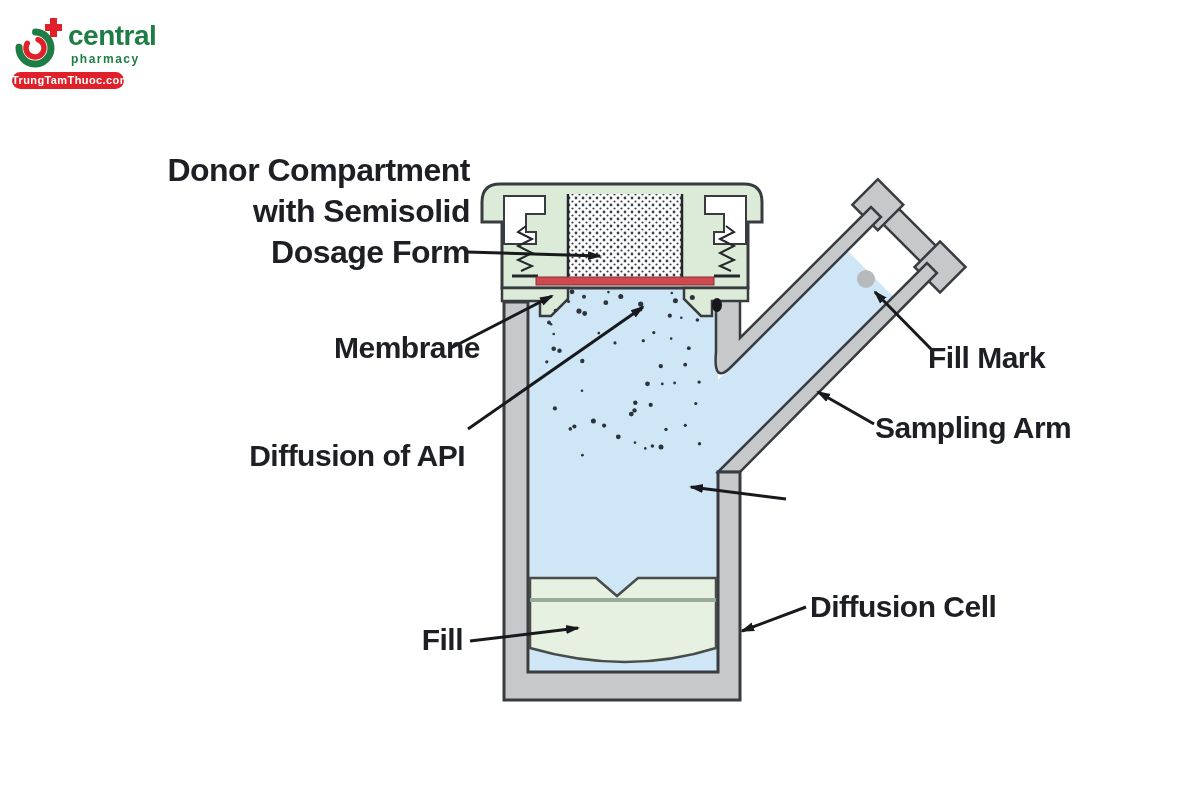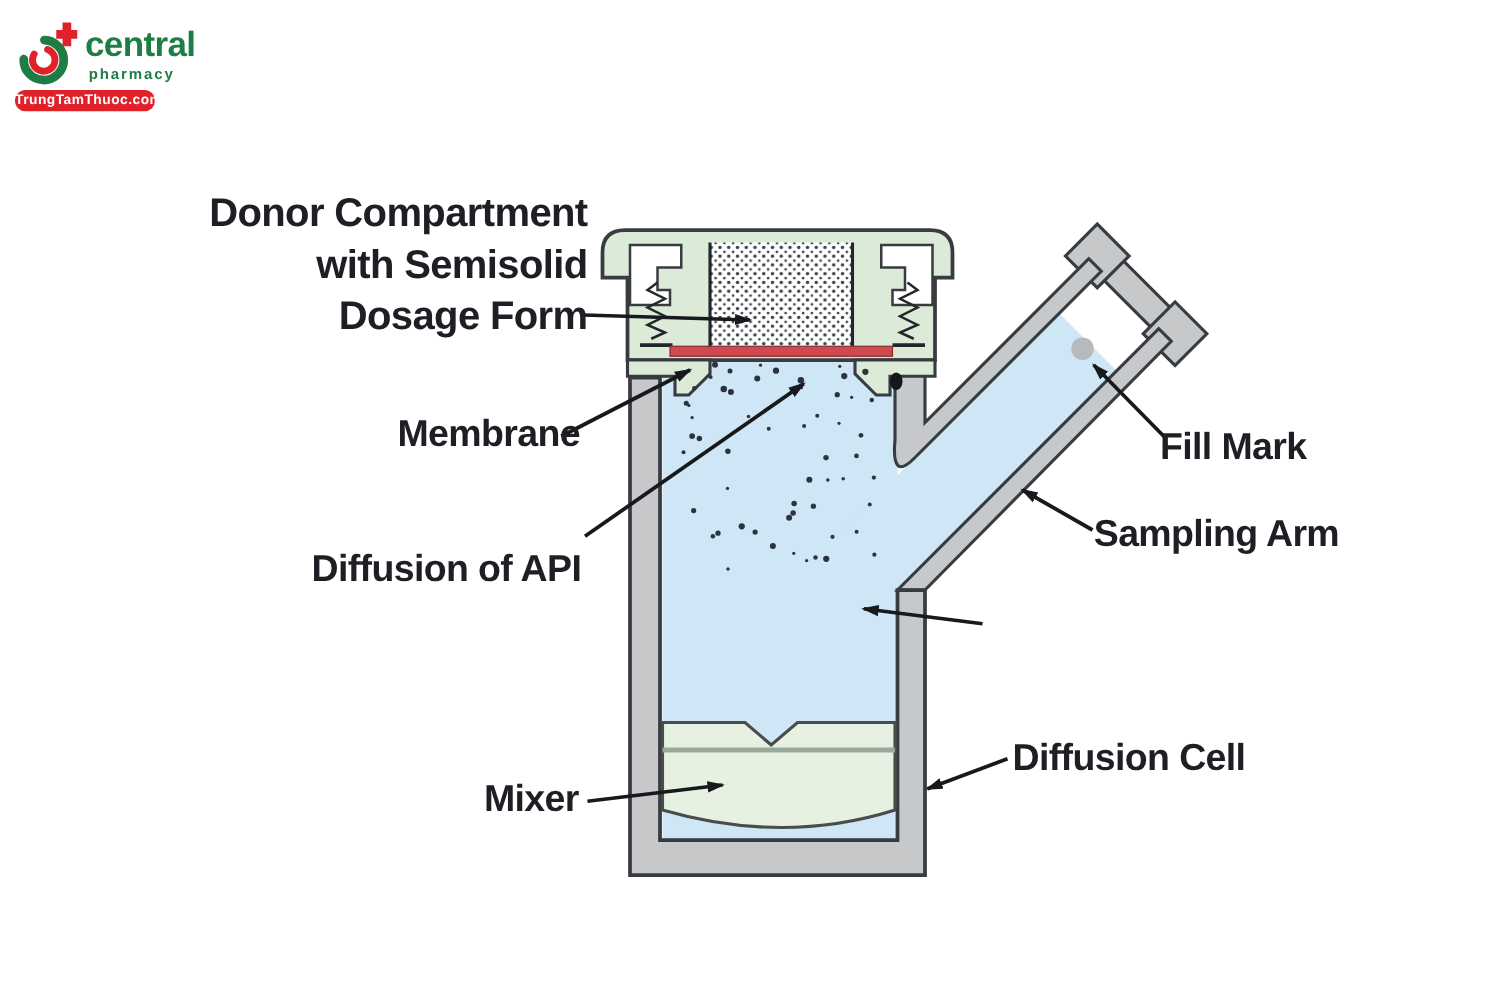--- a/index.html
+++ b/index.html
@@ -148,23 +148,23 @@
       <line x1="786" y1="499" x2="691" y2="487" marker-end="url(#ah)"></line>
       <line x1="806" y1="607" x2="742" y2="631" marker-end="url(#ah)"></line>
     </g>
   </svg>
 
   <div id="donor-label" class="lbl right" style="right:730px;top:150px;">
     <div>Donor Compartment</div>
     <div>with Semisolid</div>
     <div>Dosage Form</div>
   </div>
-  <div class="lbl right" style="right:736px;top:328px;margin-left:40px;">Membrane</div>
+  <div class="lbl right" style="right:720px;top:328px;margin-left:40px;">Membrane</div>
   <div class="lbl right" style="right:735px;top:436px;">Diffusion of API</div>
-  <div class="lbl right" style="right:737px;top:620px;">Mixer</div>
+  <div class="lbl right" style="right:737px;top:620px;">Fill</div>
   <div class="lbl" style="left:928px;top:338px;">Fill Mark</div>
   <div class="lbl" style="left:875px;top:408px;">Sampling Arm</div>
   <div class="lbl" style="left:810px;top:587px;">Diffusion Cell</div>
 
   <div id="logo">
     <svg id="logo-mark" width="48" height="56" viewBox="0 0 48 56">
       <circle cx="21" cy="32" r="16" fill="none" stroke="var(--brand-green,#1e7d44)" stroke-width="7" stroke-linecap="round" stroke-dasharray="75 26" transform="rotate(-88 21 32)"></circle>
       <circle cx="21" cy="32" r="9" fill="none" stroke="var(--brand-red,#e02129)" stroke-width="5.5" stroke-linecap="round" stroke-dasharray="44 13" transform="rotate(-70 21 32)"></circle>
       <path d="M36,2 h7 v6 h5 v7 h-5 v6 h-7 v-6 h-5 v-7 h5 z" fill="var(--brand-red,#e02129)"></path>
     </svg>

